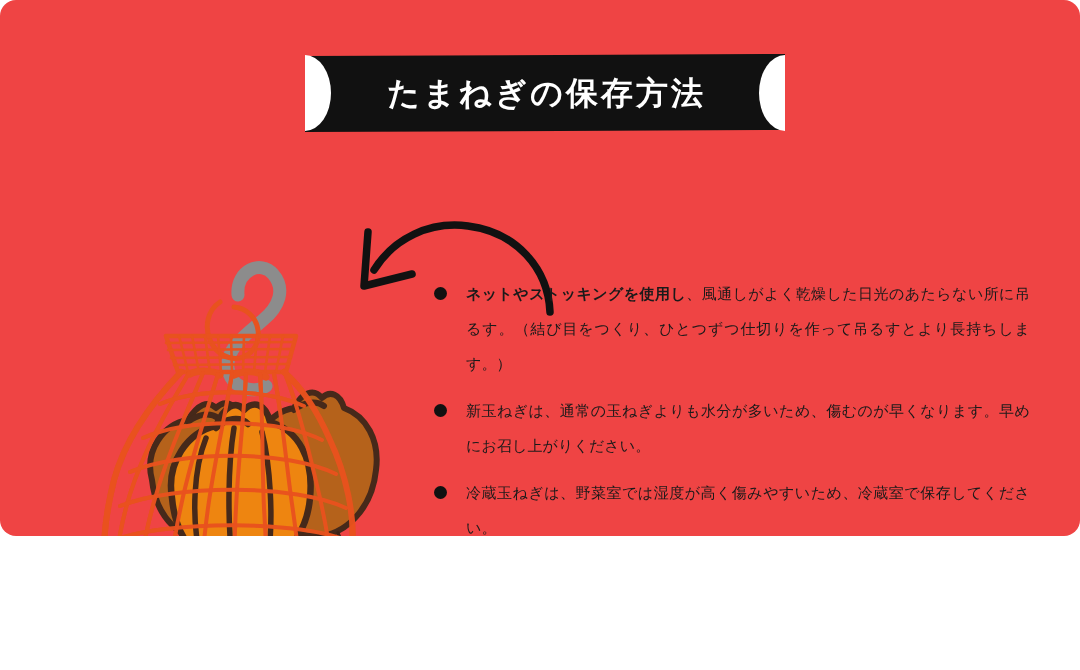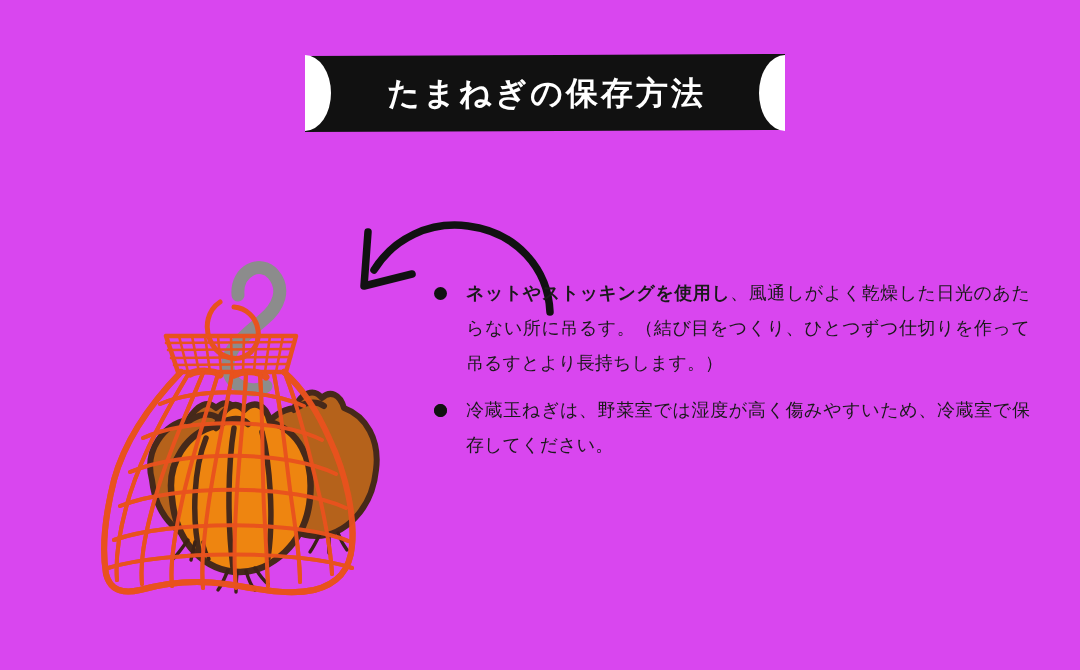--- a/index.html
+++ b/index.html
@@ -7,23 +7,24 @@
     margin: 0;
     padding: 0;
     background: #ffffff;
   }
   body {
     font-family: "Liberation Sans", "DejaVu Sans", sans-serif;
   }
   #page {
     position: relative;
     width: 1080px;
-    height: 670px;
-    background: #d946ef;
+    height: 536px;
+    background: #ef4444;
     overflow: hidden;
+    border-radius: 16px;
   }
 
   
   #title-banner {
     position: absolute;
     left: 305px;
     top: 54px;
     width: 480px;
     height: 78px;
   }
@@ -74,21 +75,21 @@
   #notes {
     position: absolute;
     left: 432px;
     top: 276px;
     width: 598px;
   }
   .note-item {
     position: relative;
     padding-left: 34px;
     margin-bottom: 12px;
-    font-size: 18px;
+    font-size: 15px;
     line-height: 35px;
     color: #1a1a1a;
     letter-spacing: 0.1px;
     text-align: justify;
     text-justify: inter-character;
   }
   .note-item:last-child { margin-bottom: 16px; }
   .note-bullet {
     position: absolute;
     left: 2px;
@@ -250,20 +251,21 @@
 
   <div id="notes">
 
     <div class="note-item">
       <span class="note-bullet"></span>
       <span class="note-strong">ネットやストッキングを使用し</span><span>、風通しがよく乾燥した日光のあたらない所に吊るす。（結び目をつくり、ひとつずつ仕切りを作って吊るすとより長持ちします。）</span>
     </div>
 
     <div class="note-item">
       <span class="note-bullet"></span>
+      <span>新玉ねぎは、通常の玉ねぎよりも水分が多いため、傷むのが早くなります。早めにお召し上がりください。</span>
     </div>
 
     <div class="note-item">
       <span class="note-bullet"></span>
       <span>冷蔵玉ねぎは、野菜室では湿度が高く傷みやすいため、冷蔵室で保存してください。</span>
     </div>
 
   </div>
 
 </div>

